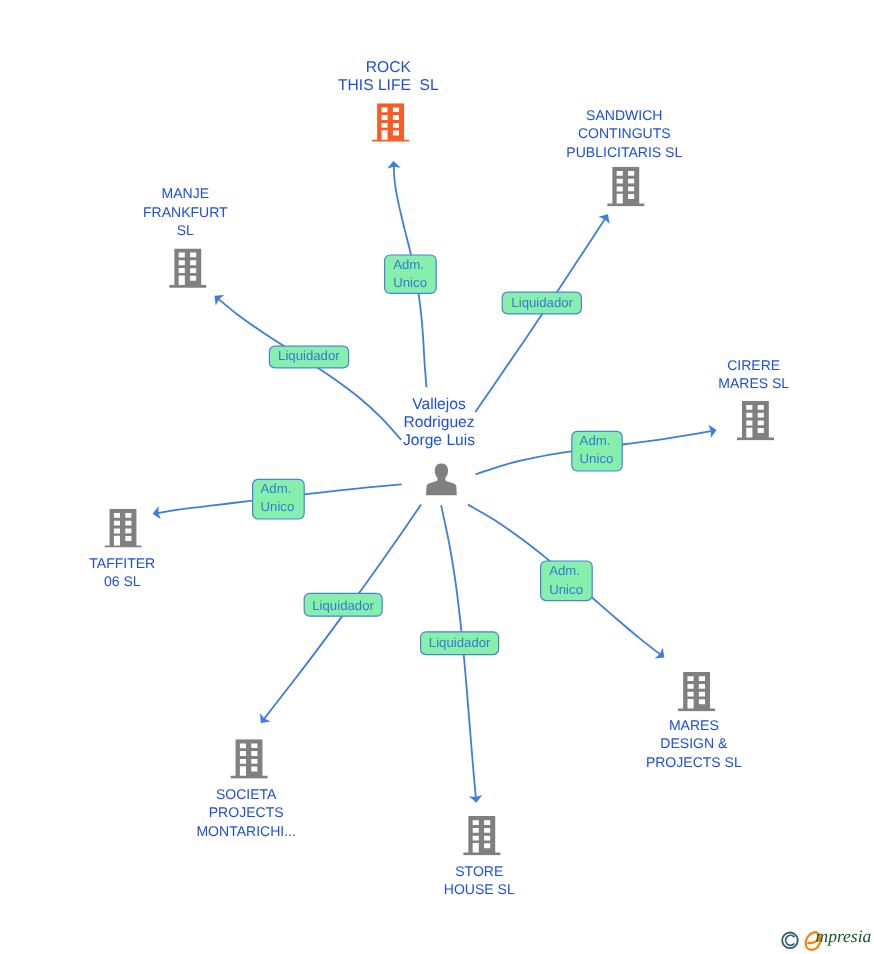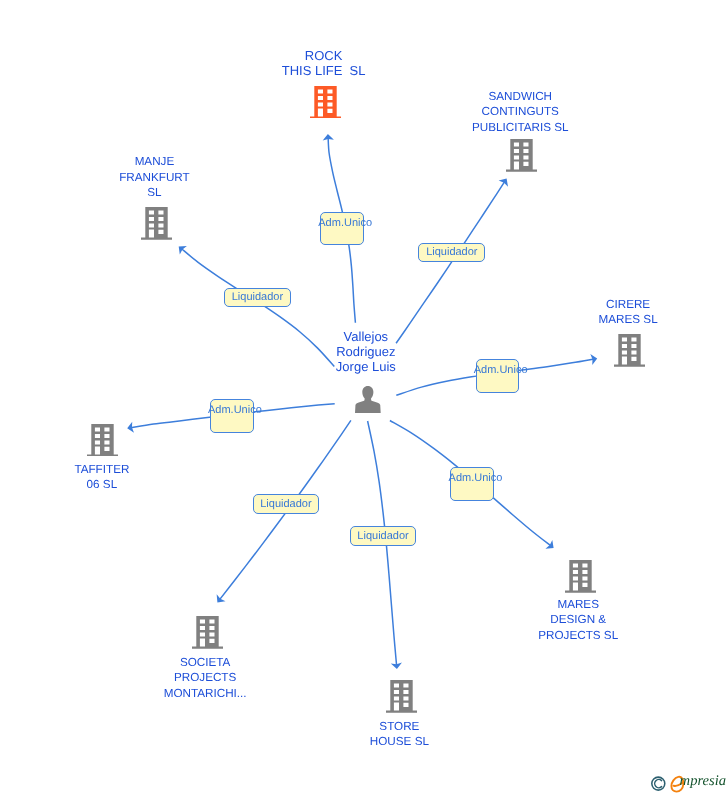--- a/index.html
+++ b/index.html
@@ -7,23 +7,23 @@
   body{width:728px;height:795px;font-family:"Liberation Sans",sans-serif;overflow:hidden;position:relative;
        -webkit-font-smoothing:antialiased;text-rendering:geometricPrecision;}
   #stage{position:absolute;left:0;top:0;width:728px;height:795px;}
   svg#edges{position:absolute;left:0;top:0;width:728px;height:795px;overflow:visible;}
   .node{position:absolute;}
   .node-icon{position:absolute;left:0;top:0;}
   .node-text{position:absolute;text-align:center;white-space:pre;
              color:#1d4ed8;font-size:11.7px;line-height:15.45px;}
   .node-text.hl{font-size:13px;line-height:15.1px;}
   .node-text.person{font-size:13px;line-height:15.4px;}
-  .elabel{position:absolute;border:1.3px solid #4584dd;background:#fef9c3;border-radius:5px;
+  .elabel{position:absolute;border:1.3px solid #4584dd;background:#86efac;border-radius:5px;
           color:#3878d6;font-size:11px;line-height:15.4px;box-sizing:border-box;
-          display:flex;flex-direction:row;justify-content:center;}
+          display:flex;flex-direction:column;justify-content:flex-end;}
   .elabel span{display:block;white-space:nowrap;}
   .elabel.two{align-items:flex-start;padding-left:6.3px;padding-top:3.1px;}
   .elabel.one{align-items:center;padding-top:1.5px;}
   #brand{position:absolute;left:650px;top:774px;width:78px;height:20px;}
   #brand svg{position:absolute;left:0;top:0;}
   #brand .wordmark{position:absolute;left:29.6px;top:-0.6px;font-family:"Liberation Serif",serif;
                    font-style:italic;font-size:14.6px;line-height:16px;color:#14532d;}
 </style>
 </head>
 <body>

